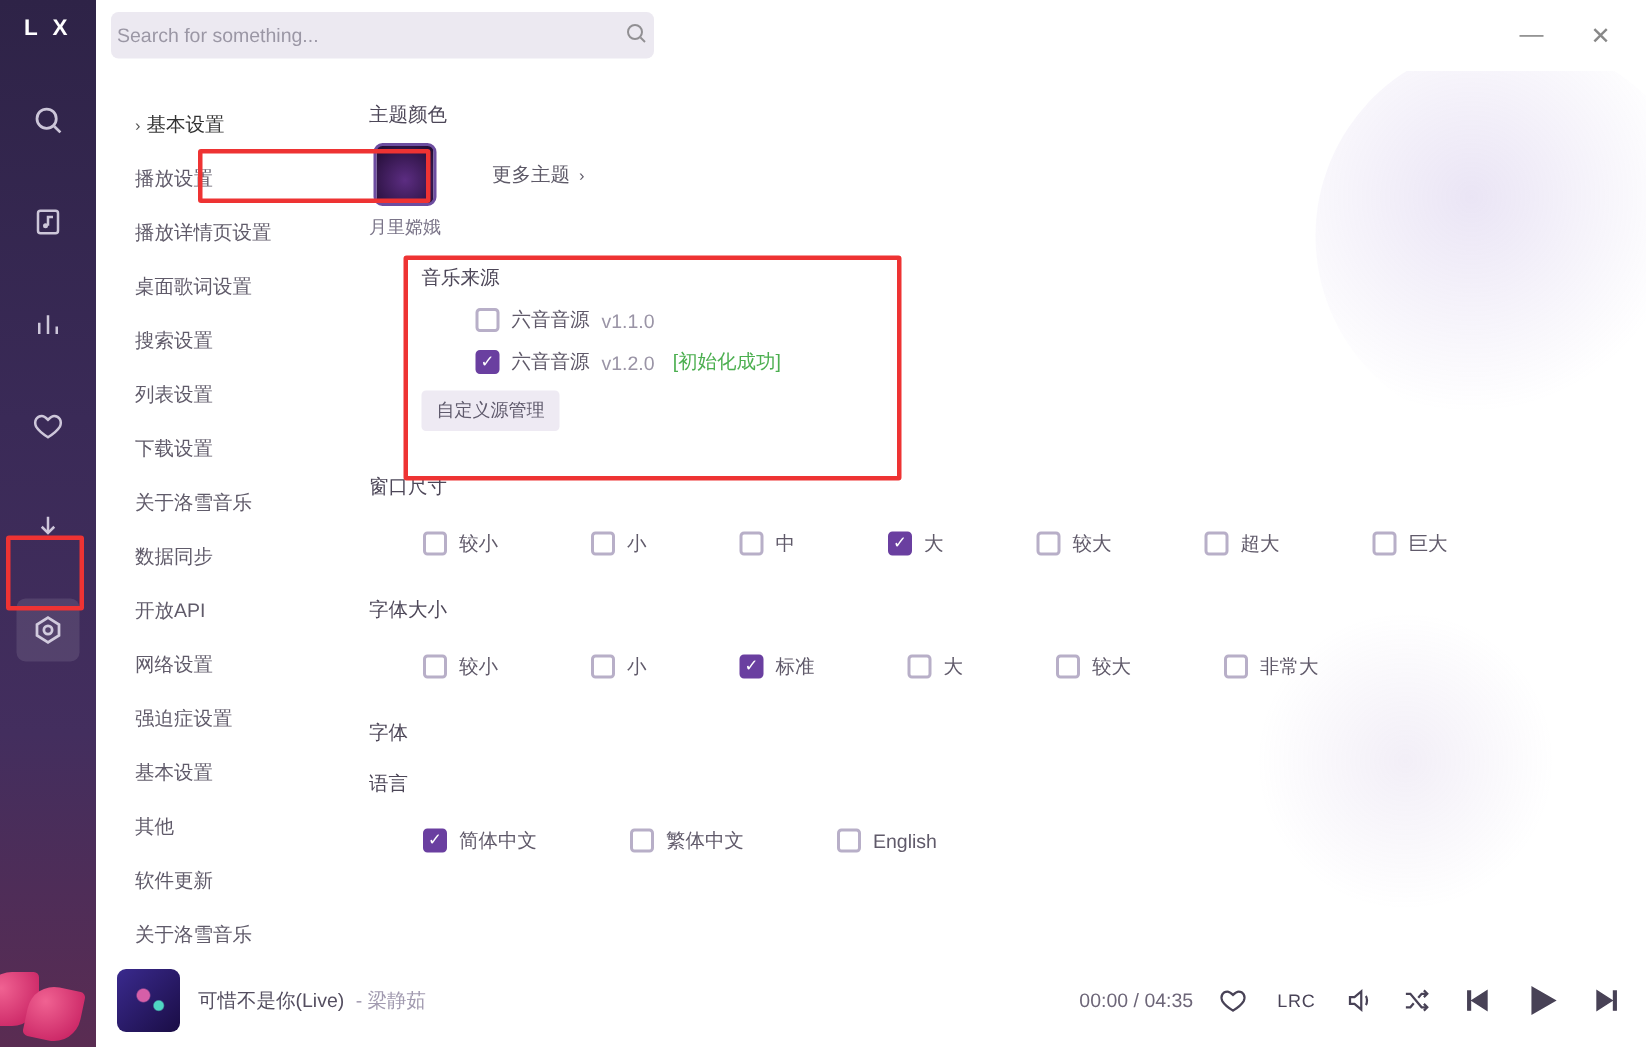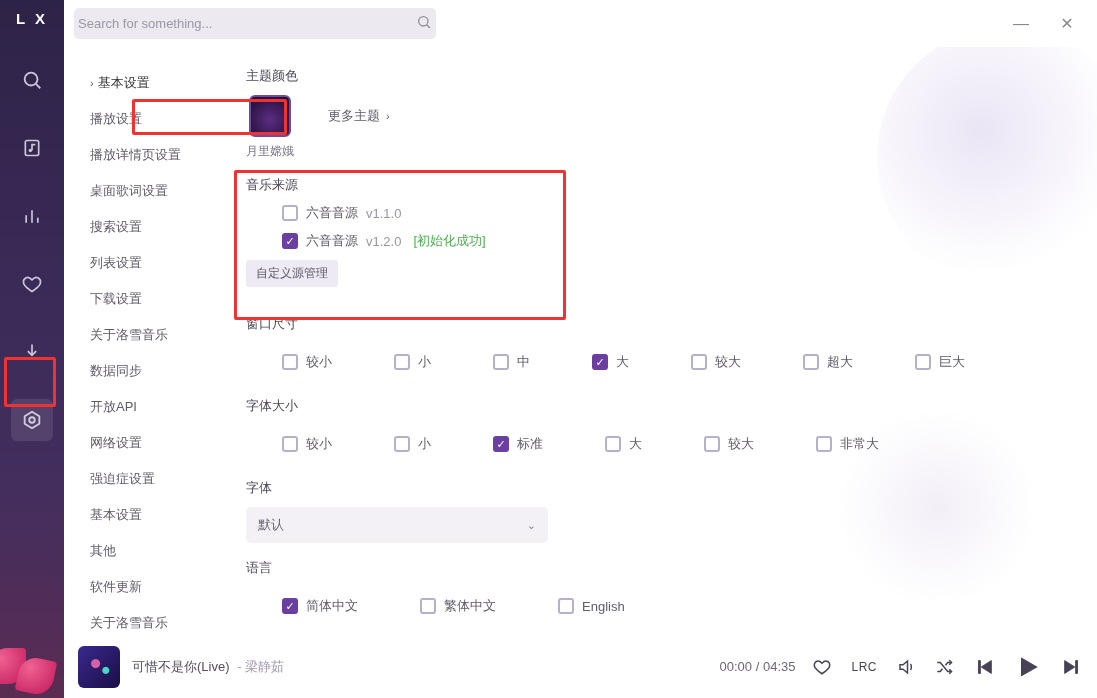--- a/index.html
+++ b/index.html
@@ -45,21 +45,21 @@
   .section-title { font-size:13px; margin: 16px 0 10px; color:#4d4758; }
   .muted { color:#9a94a6; }
 
   .theme-row { display:flex; align-items:flex-start; gap:34px; }
   .theme-card { display:flex; flex-direction:column; align-items:center; }
   .theme-thumb { width:42px; height:42px; border:2px solid #6d4da0; border-radius:6px; background: radial-gradient(circle at 50% 60%,#5c2d82,#1d0a2e); }
   .theme-name { font-size:12px; margin-top:6px; color:#7a7488; }
   .more-themes { margin-top:12px; font-size:13px; color:#5e5a68; cursor:pointer; }
   .more-themes .chev { font-size:11px; margin-left:6px; }
 
-  .source-box { position:relative; }
+  .source-box { position:relative;margin-left:35px; }
   .source-highlight { position:absolute; left:-12px; top:-6px; width:332px; height:150px; pointer-events:none; }
   .chk-row { display:flex; align-items:center; gap:8px; margin:10px 0;padding-left:36px; }
   .chk { width:16px; height:16px; border:2px solid #b8afc8; border-radius:3px; display:inline-flex; align-items:center; justify-content:center; cursor:pointer; }
   .chk.checked { background:#6a3fa0; border-color:#6a3fa0; }
   .chk.checked::after { content:"✓"; color:#fff; font-size:11px; line-height:1; }
   .status-ok { color:#4caf50; margin-left:4px; }
   .btn-small { background:#eeeaf3; color:#5f5a6c; padding:5px 10px; border-radius:3px; font-size:12px; display:inline-block; cursor:pointer; border:none; }
 
   .opt-row { display:flex; flex-wrap:wrap; gap:18px 26px; margin:10px 0; }
 
@@ -275,24 +275,20 @@
                 <span class="chk"></span>
                 <span>较大</span>
               </label>
             <label class="chk-row">
                 <span class="chk"></span>
                 <span>非常大</span>
               </label>
           </div>
 
           <div class="section-title">字体</div>
-          <div class="select-box">
-            <span>默认</span>
-            <span class="chev-d">⌄</span>
-          </div>
 
           <div class="section-title">语言</div>
           <div class="opt-row">
             <label class="chk-row">
                 <span class="chk checked"></span>
                 <span>简体中文</span>
               </label>
             <label class="chk-row">
                 <span class="chk"></span>
                 <span>繁体中文</span>

